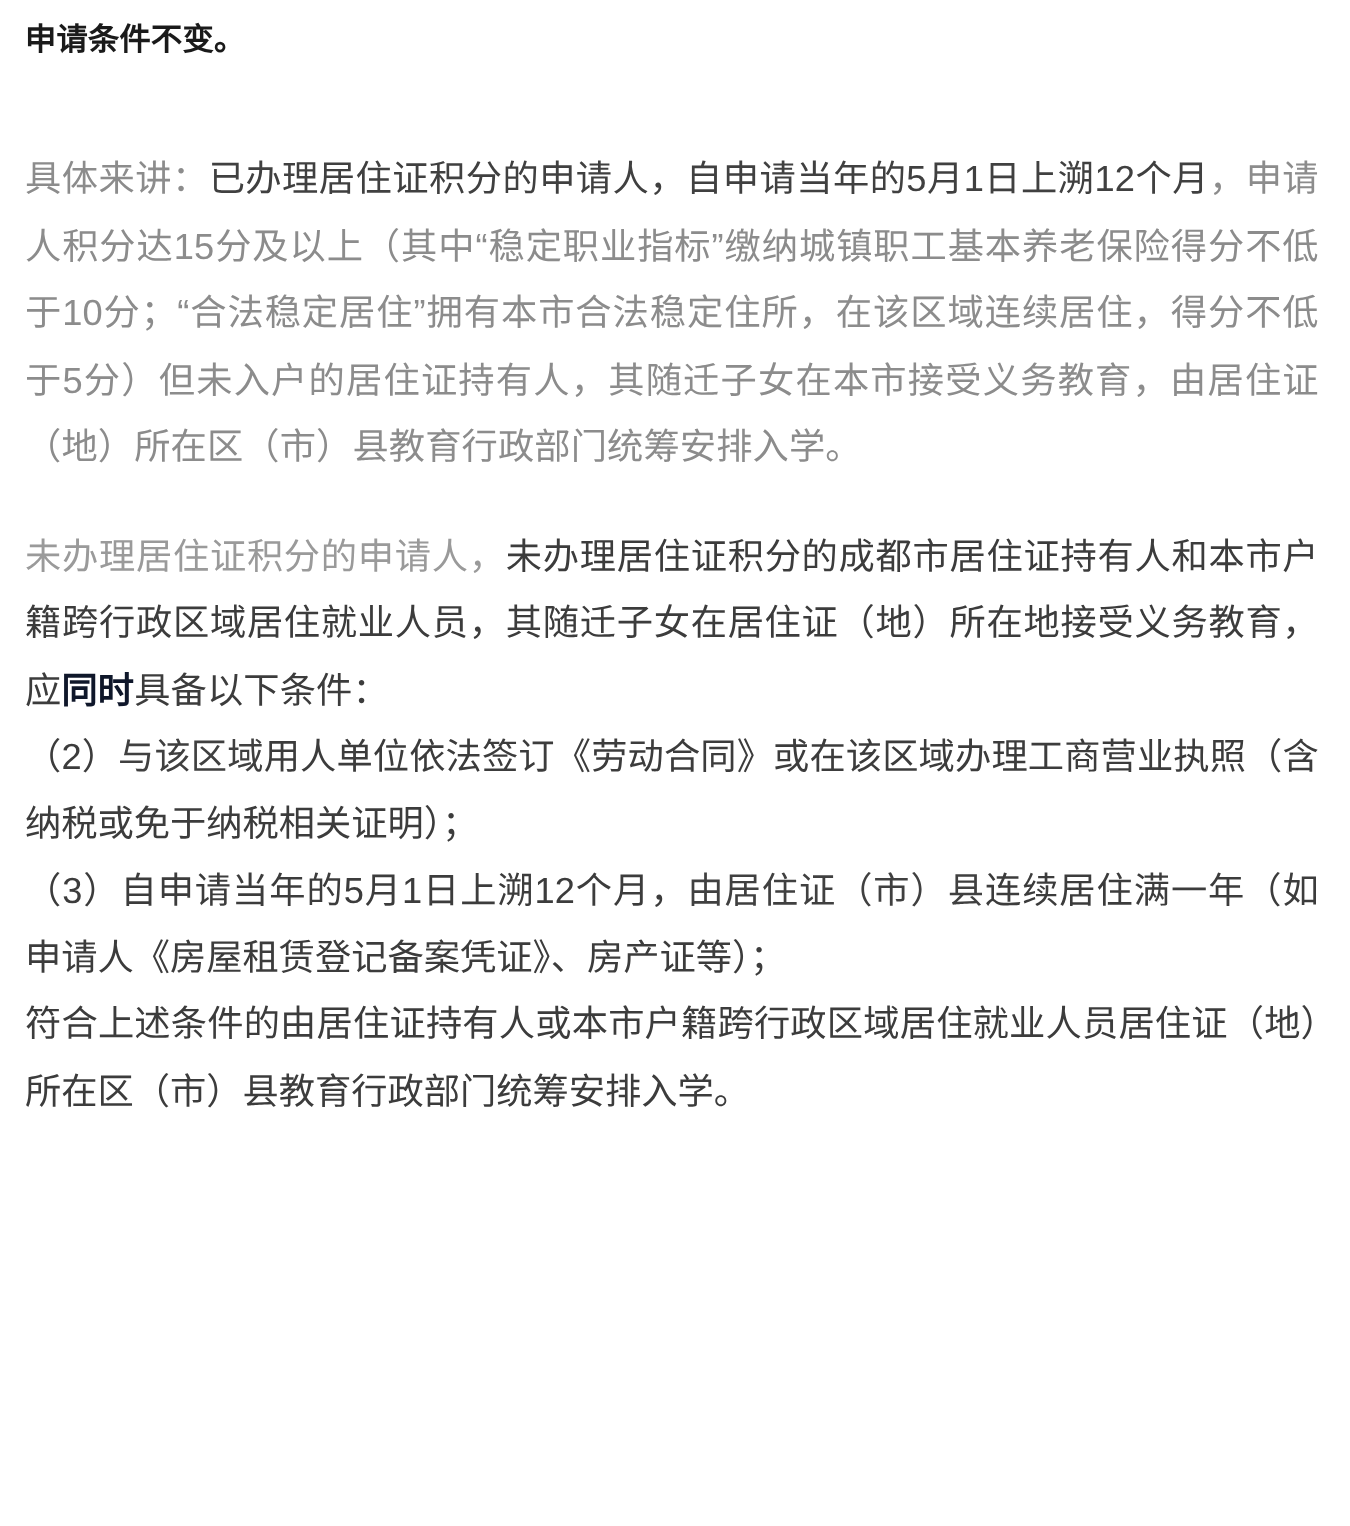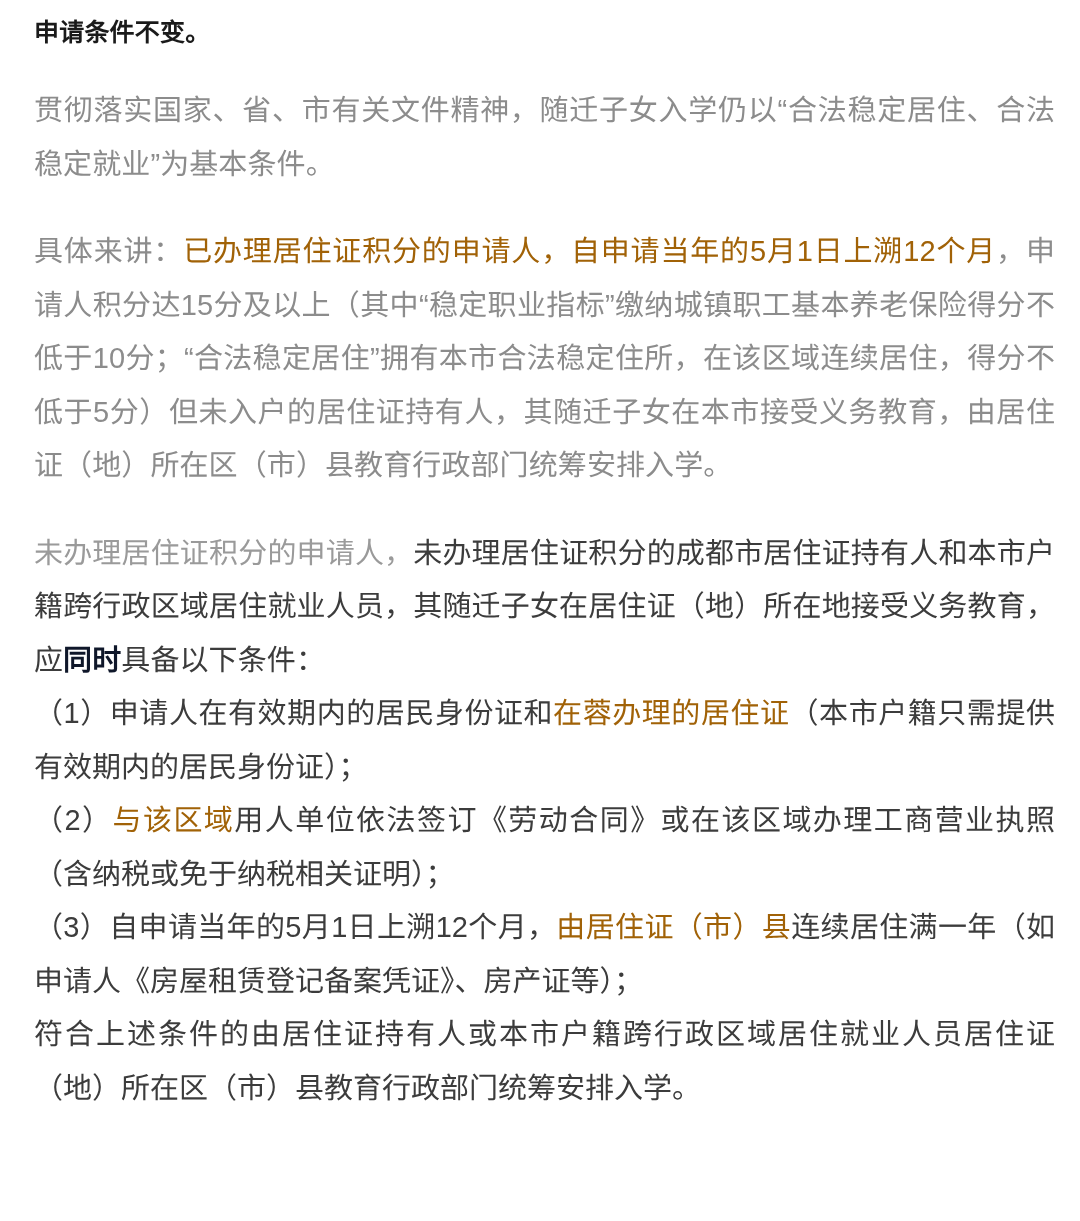--- a/index.html
+++ b/index.html
@@ -12,21 +12,21 @@
     width: 1080px;
     height: 1221px;
     font-family: "Liberation Sans", "DejaVu Sans", sans-serif;
     -webkit-font-smoothing: antialiased;
     overflow: hidden;
   }
   .page {
     box-sizing: border-box;
     width: 1080px;
     height: 1221px;
-    padding: 8px 25px 0 34px;
+    padding: 8px 25px 0 20px;
     background: #ffffff;
   }
 
   
   .heading {
     font-size: 25px;
     font-weight: bold;
     color: #1a1a1a;
     line-height: 36px;
     letter-spacing: 0.2px;
@@ -41,21 +41,21 @@
     text-align: justify;
     text-justify: inter-ideograph;
     letter-spacing: 0.1px;
   }
   .para.dim   { color: #8c8c8c; }
 
   
   .gap-lg { height: 34px; }
 
   
-  .blue        { color: #a16207; margin-top: 24px; }
+  .blue        { color: #404040; margin-top: 24px; }
   .blue-strong { color: #0f172a; font-weight: bold; }
   .gray-light  { color: #9a9a9a; font-family: Liberation Serif, serif; }
   .gray-dark   { color: #3c3c3c; }
 
   .item {
     font-size: 29px;
     line-height: 53.5px;
     color: #3c3c3c;
     margin: 0;
     text-align: justify;
@@ -64,39 +64,33 @@
 </style>
 </head>
 <body>
 
 <div class="page">
 
   <h1 class="heading">申请条件不变。</h1>
 
   <div class="gap-lg"></div>
 
-  <p class="para dim">
-    <span>贯彻落实国家、省、市有关文件精神，随迁子女入学仍以“合法稳定居住、合法稳定就业”为基本条件。</span>
-  </p>
 
   <div class="gap-lg"></div>
 
   <p class="para dim">
     <span>具体来讲：</span><span class="blue">已办理居住证积分的申请人，自申请当年的5月1日上溯12个月</span><span>，申请人积分达15分及以上（其中“稳定职业指标”缴纳城镇职工基本养老保险得分不低于10分；“合法稳定居住”拥有本市合法稳定住所，在该区域连续居住，得分不低于5分）但未入户的居住证持有人，其随迁子女在本市接受义务教育，由居住证（地）所在区（市）县教育行政部门统筹安排入学。</span>
   </p>
 
   <div class="gap-lg"></div>
 
   <p class="para">
     <span class="gray-light">未办理居住证积分的申请人，</span><span class="gray-dark">未办理居住证积分的成都市居住证持有人和本市户籍跨行政区域居住就业人员，其随迁子女在居住证（地）所在地接受义务教育，应</span><span class="blue-strong">同时</span><span class="gray-dark">具备以下条件：</span>
   </p>
 
-  <p class="item">
-    <span>（1）</span><span class="gray-dark">申请人在有效期内的居民身份证和</span><span class="blue">在蓉办理的居住证</span><span class="gray-dark">（本市户籍只需提供有效期内的居民身份证）；</span>
-  </p>
 
   <p class="item">
     <span>（2）</span><span class="blue">与该区域</span><span class="gray-dark">用人单位依法签订《劳动合同》或在该区域办理工商营业执照（含纳税或免于纳税相关证明）；</span>
   </p>
 
   <p class="item">
     <span>（3）</span><span class="gray-dark">自申请当年的5月1日上溯12个月，</span><span class="blue">由居住证（市）县</span><span class="gray-dark">连续居住满一年（如申请人《房屋租赁登记备案凭证》、房产证等）；</span>
   </p>
 
 

